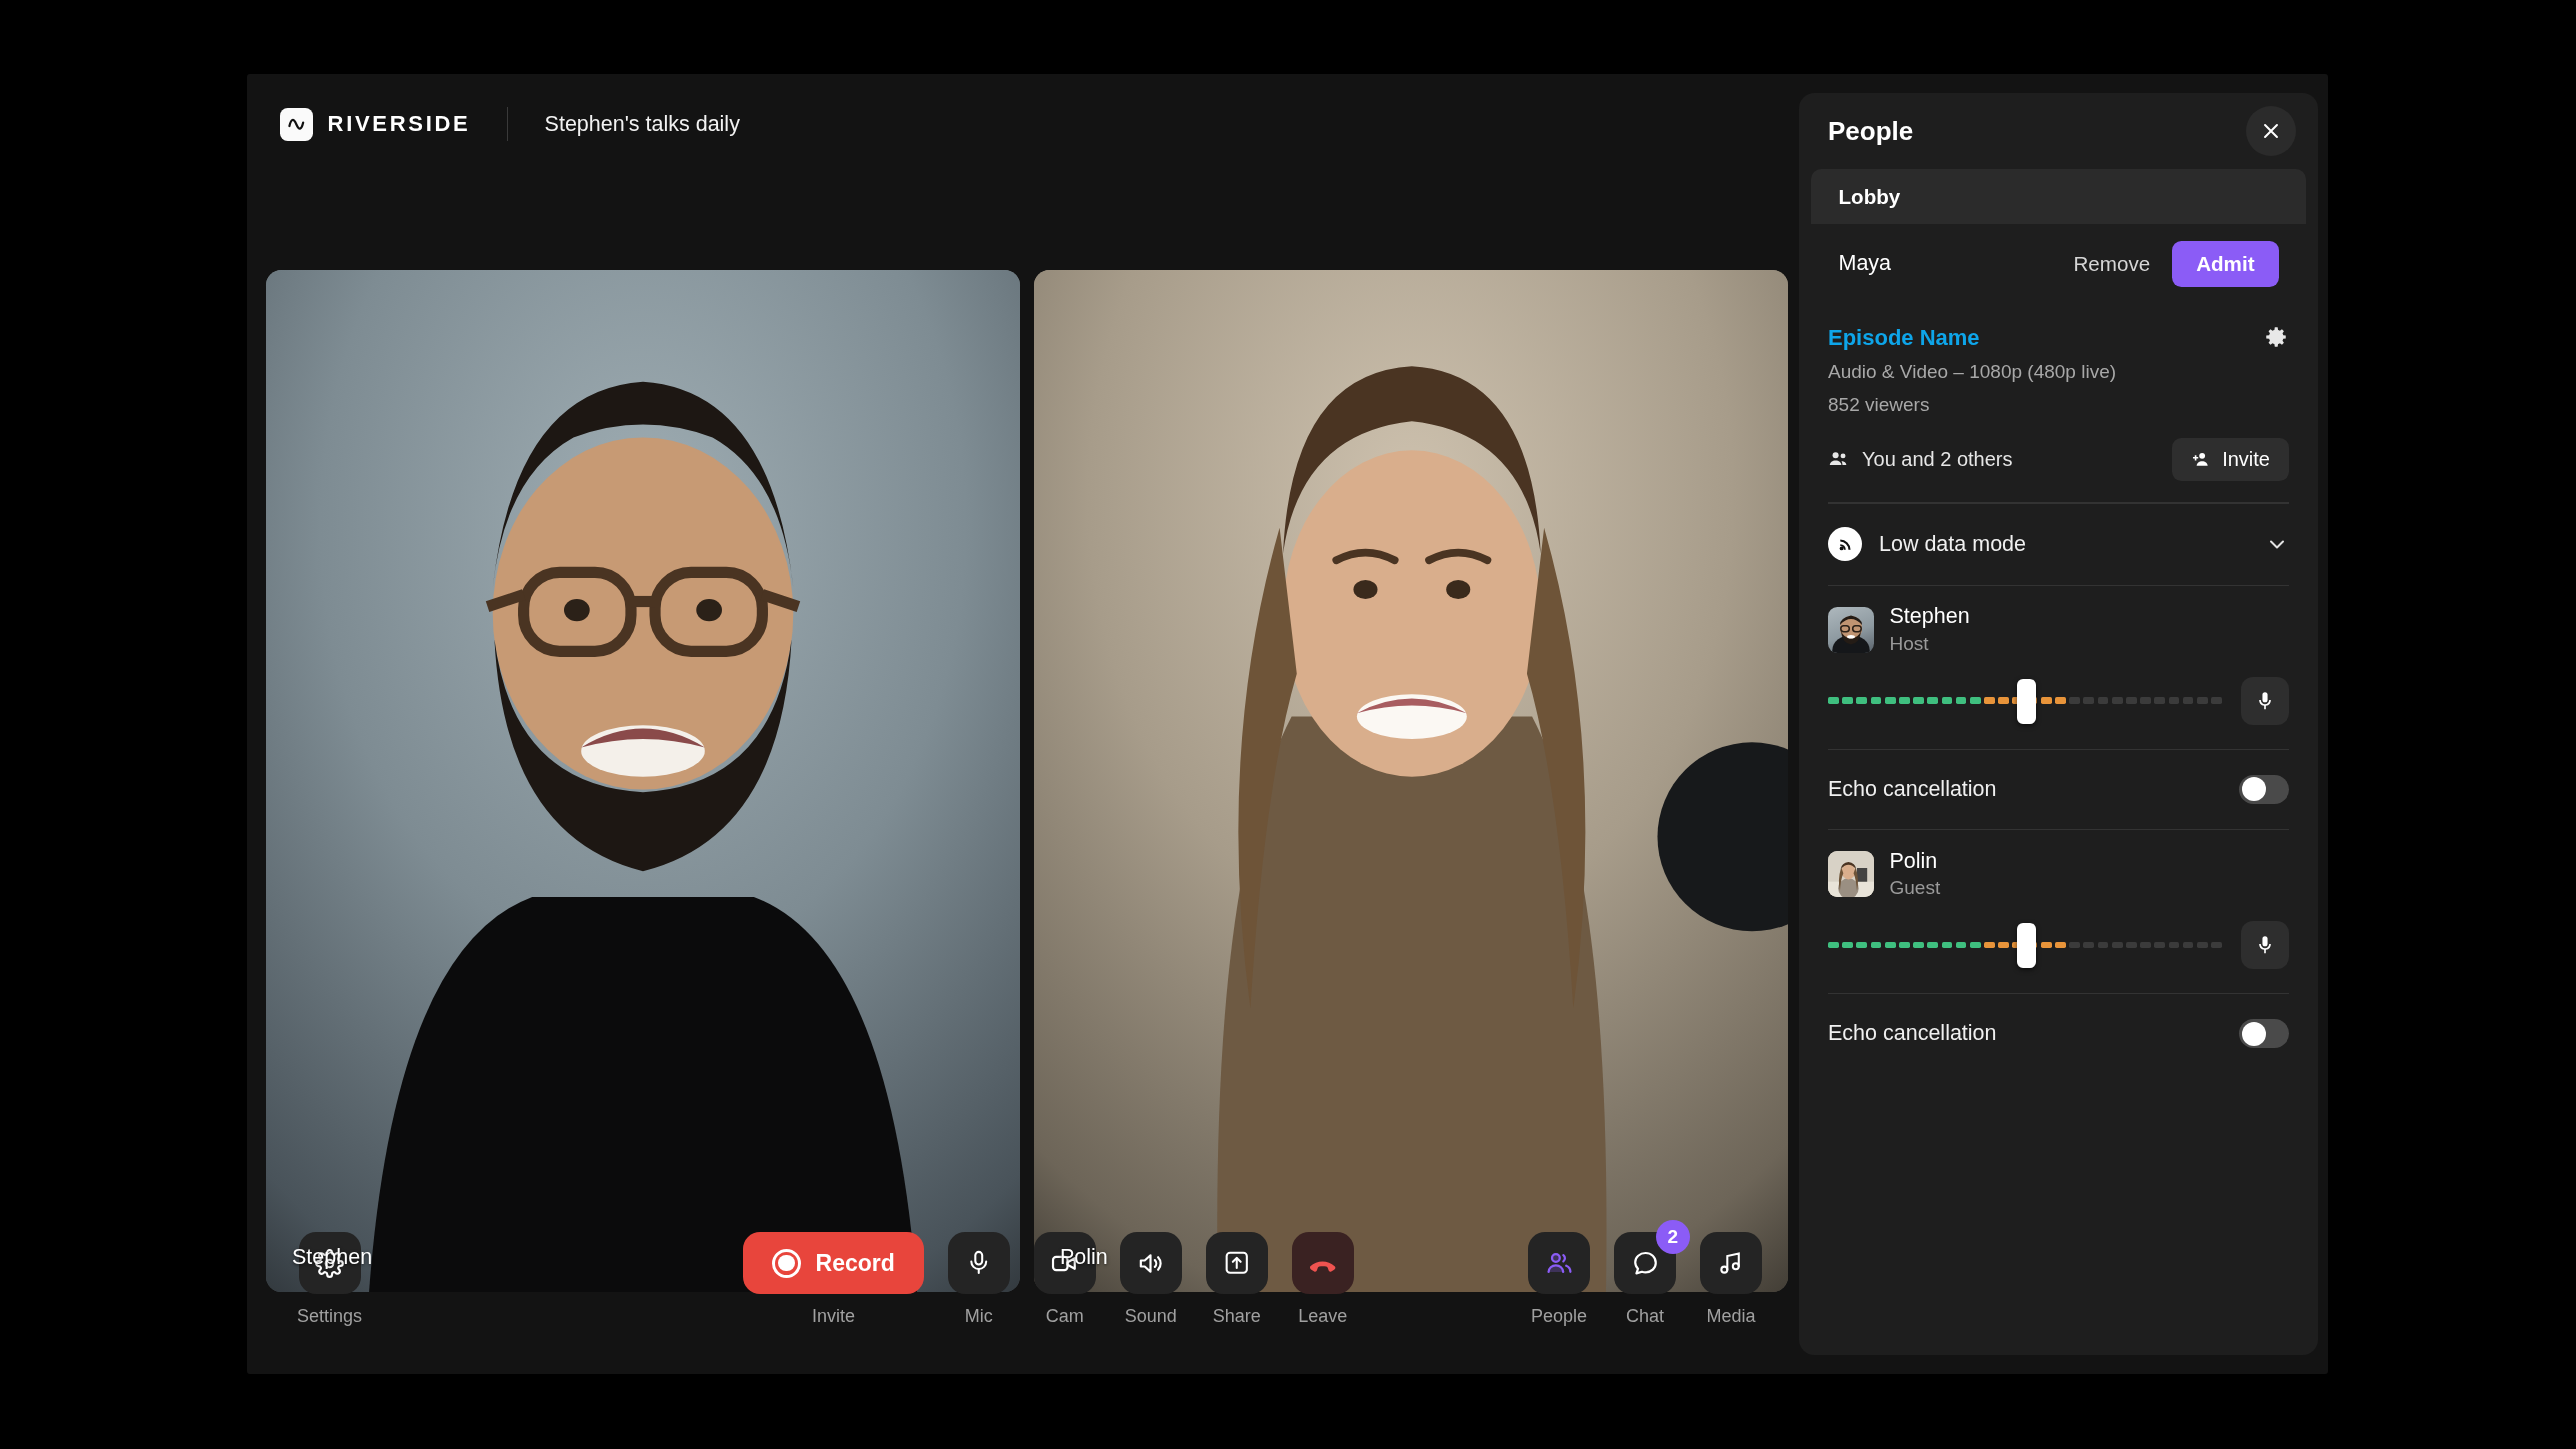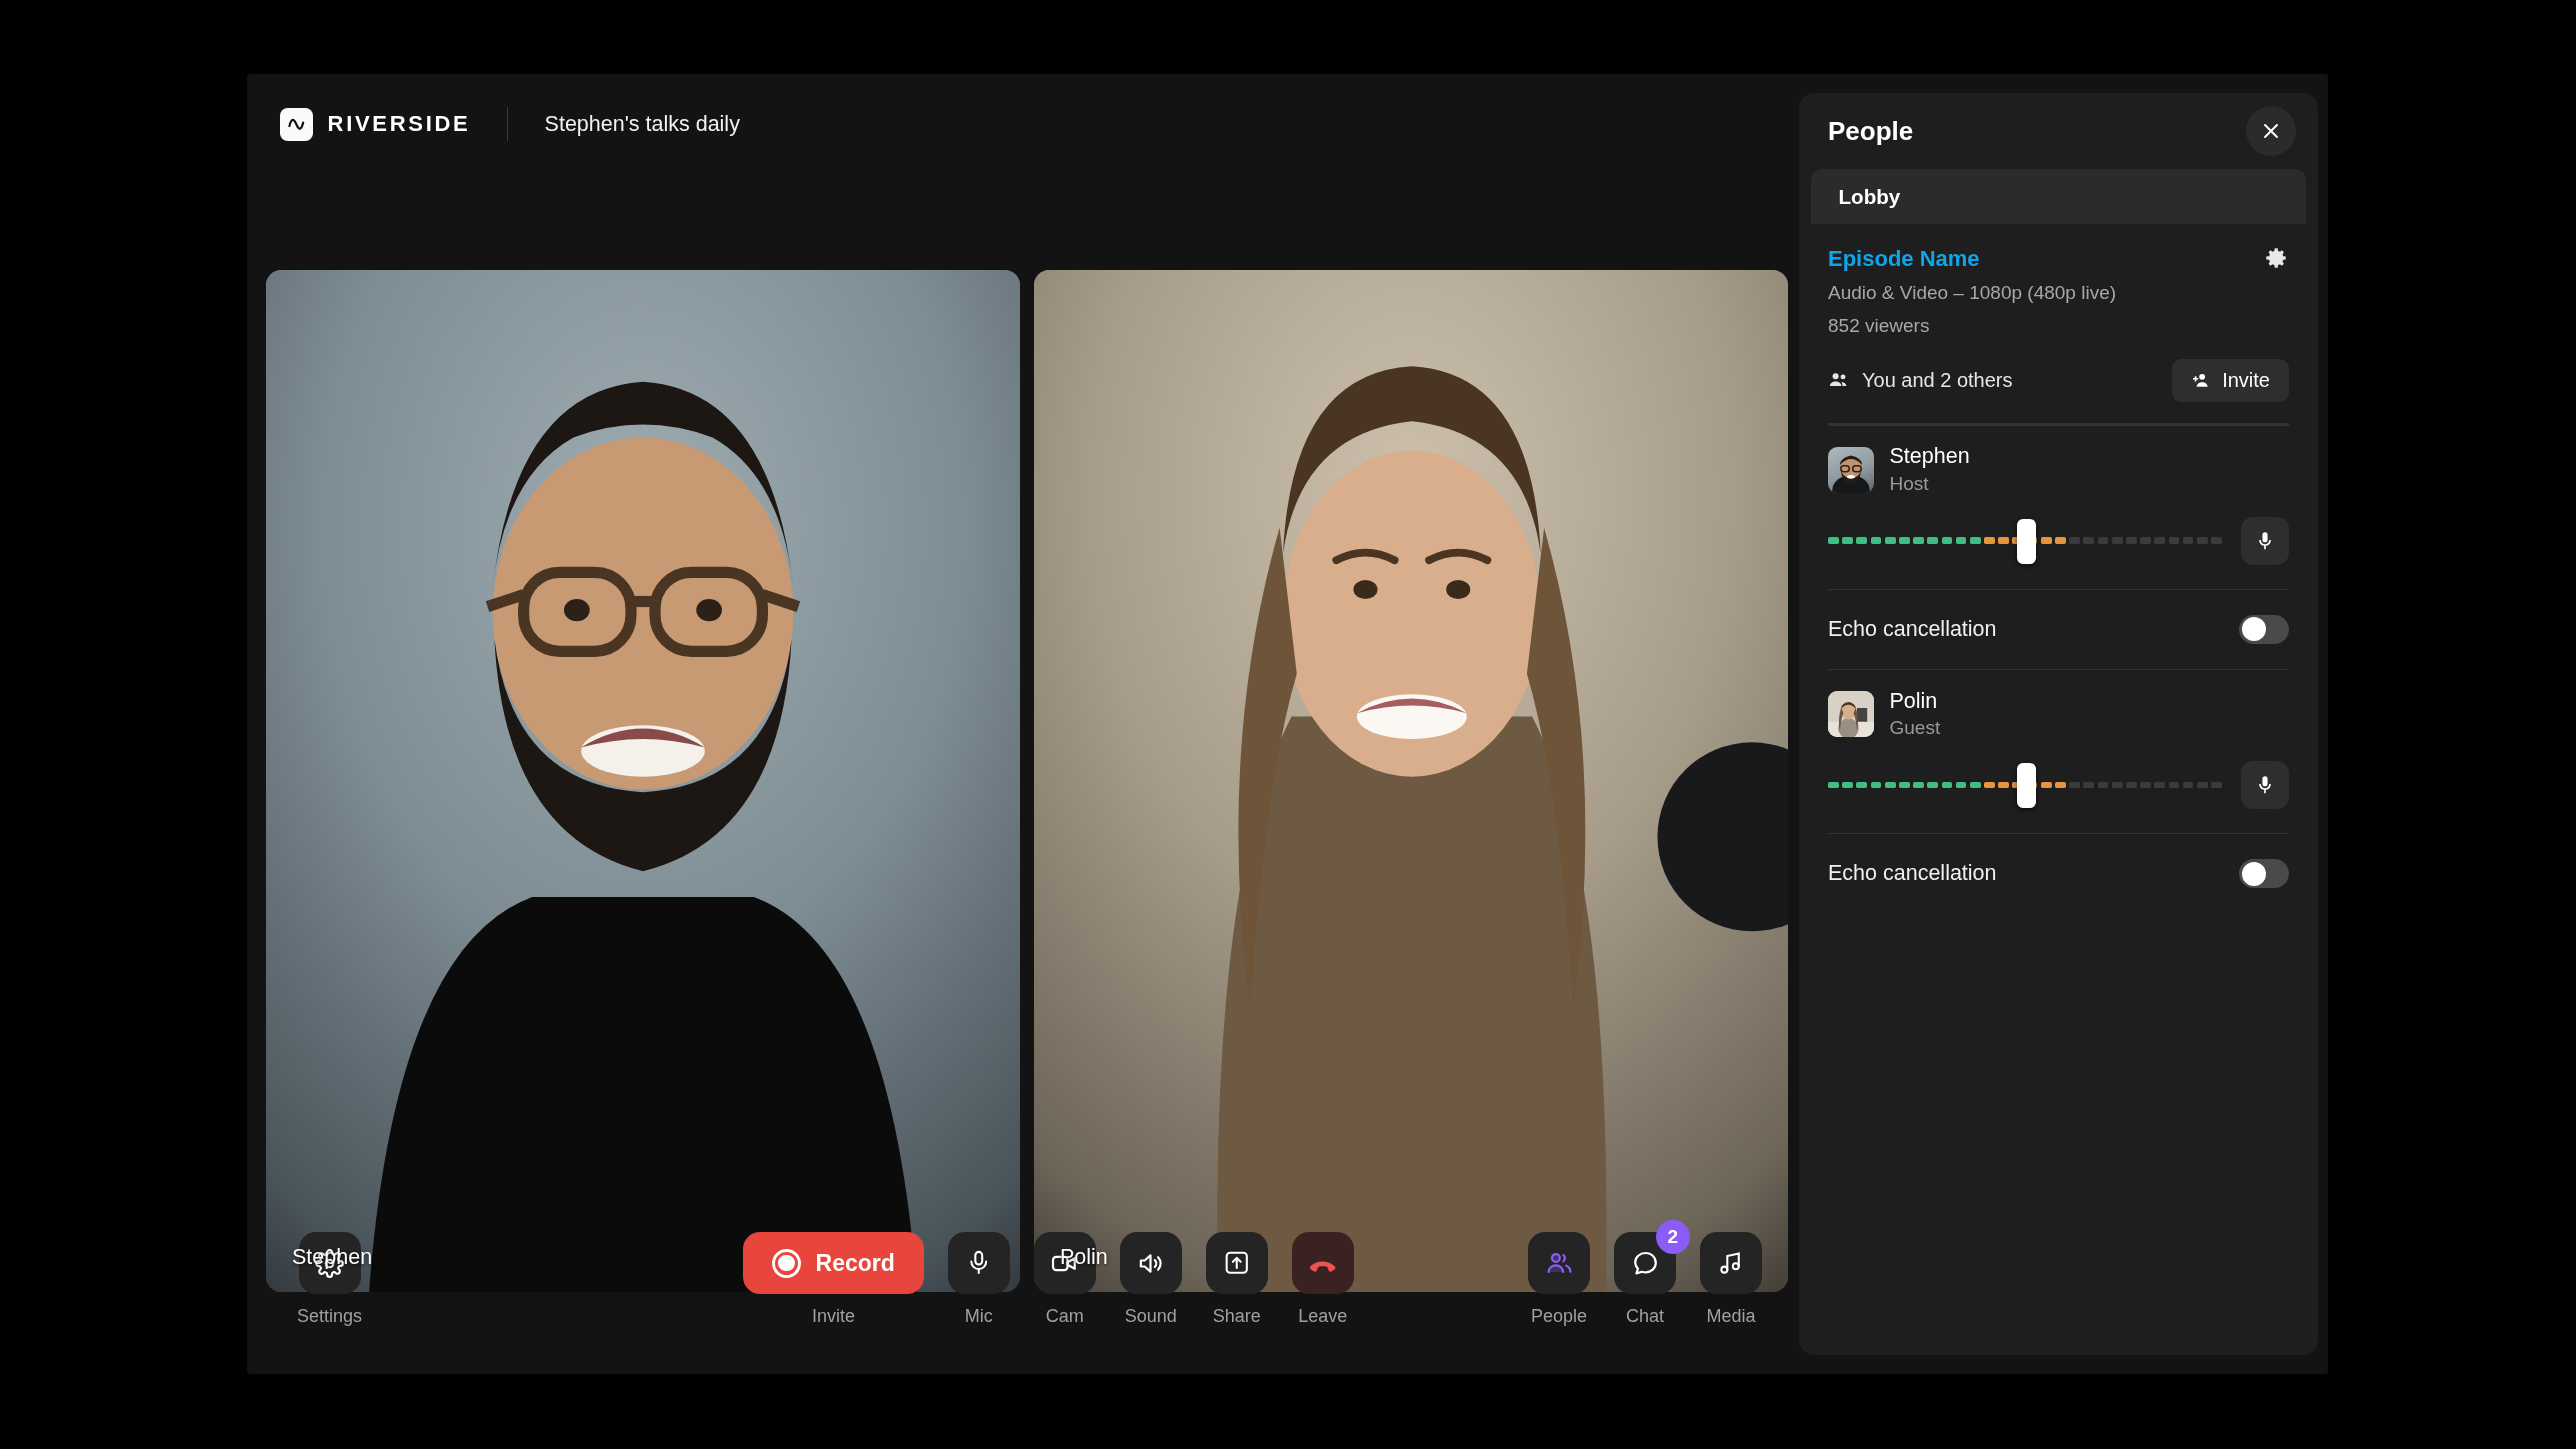--- a/index.html
+++ b/index.html
@@ -464,20 +464,27 @@
         <svg width="22" height="22" viewBox="0 0 24 24" stroke="#fff" stroke-width="2.2" stroke-linecap="round">
           <path d="M5.5 5.5l13 13M18.5 5.5l-13 13"></path>
         </svg>
       </button>
     </div>
 
     <div class="lobby-bar">
       <span>Lobby</span>
     </div>
 
+    <div class="lobby-row">
+      <span class="lobby-name">Maya</span>
+      <span class="lobby-actions">
+        <button class="link-btn">Remove</button>
+        <button class="admit-btn">Admit</button>
+      </span>
+    </div>
 
     <div class="panel-body">
 
       <div class="ep-block">
         <div class="ep-title">Episode Name</div>
         <div class="ep-sub">Audio &amp; Video – 1080p (480p live)</div>
         <div class="ep-sub">852 viewers</div>
         <button class="ep-gear">
           <svg width="26" height="26" viewBox="0 0 24 24" fill="#e8e8e8">
             <path d="M12 8.6a3.4 3.4 0 1 0 0 6.8 3.4 3.4 0 0 0 0-6.8zm9 4.7v-2.6l-2.3-.4a7 7 0 0 0-.7-1.7l1.3-1.9-1.8-1.8-1.9 1.3a7 7 0 0 0-1.7-.7L13.5 3h-2.6l-.4 2.5a7 7 0 0 0-1.7.7L6.9 4.9 5.1 6.7l1.3 1.9a7 7 0 0 0-.7 1.7L3 10.7v2.6l2.7.4c.2.6.4 1.2.7 1.7l-1.3 1.9 1.8 1.8 1.9-1.3c.5.3 1.1.5 1.7.7l.4 2.5h2.6l.4-2.5c.6-.2 1.2-.4 1.7-.7l1.9 1.3 1.8-1.8-1.3-1.9c.3-.5.5-1.1.7-1.7z"></path>
@@ -506,20 +513,35 @@
             <span>Invite</span>
           </button>
         </div>
       </div>
 
       <div class="divider"></div>
 
 
       <div class="divider"></div>
 
+      <div class="ldm-row">
+        <span class="ldm-icon">
+          <svg width="19" height="19" viewBox="0 0 24 24" fill="#111">
+            <circle cx="7" cy="17" r="2.4"></circle>
+            <path d="M5.4 11.6a7.6 7.6 0 0 1 7 7h-2.6a5 5 0 0 0-4.4-4.6z"></path>
+            <path d="M5.4 5.6A13.5 13.5 0 0 1 18.4 18.6h-2.7A10.8 10.8 0 0 0 5.4 8.2z"></path>
+          </svg>
+        </span>
+        <span class="ldm-label">Low data mode</span>
+        <span class="chev">
+          <svg width="24" height="24" viewBox="0 0 24 24" fill="none" stroke="#e3e3e3" stroke-width="2" stroke-linecap="round" stroke-linejoin="round">
+              <path d="M6 9.5l6 6 6-6"></path>
+            </svg>
+        </span>
+      </div>
 
       <div class="divider"></div>
 
       <div class="part-block">
         <div class="part-head">
           <span class="part-av a1">
             <svg width="46" height="46" viewBox="0 0 54 54">
               <ellipse cx="27" cy="51" rx="22" ry="18" fill="#15171a"></ellipse>
               <ellipse cx="27" cy="25" rx="13" ry="14.5" fill="#c09472"></ellipse>
               <path d="M14 21 Q27 7 40 21 Q40 13 27 10 Q14 13 14 21Z" fill="#241c16"></path>

